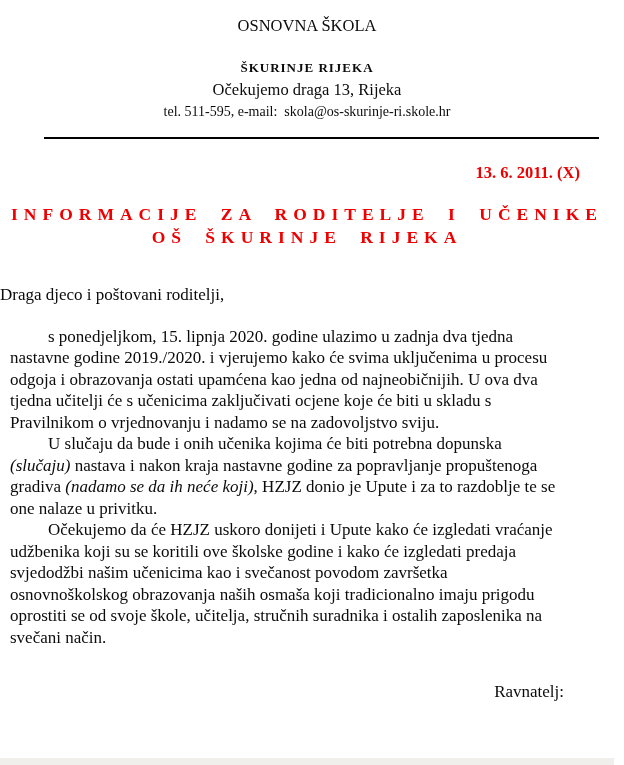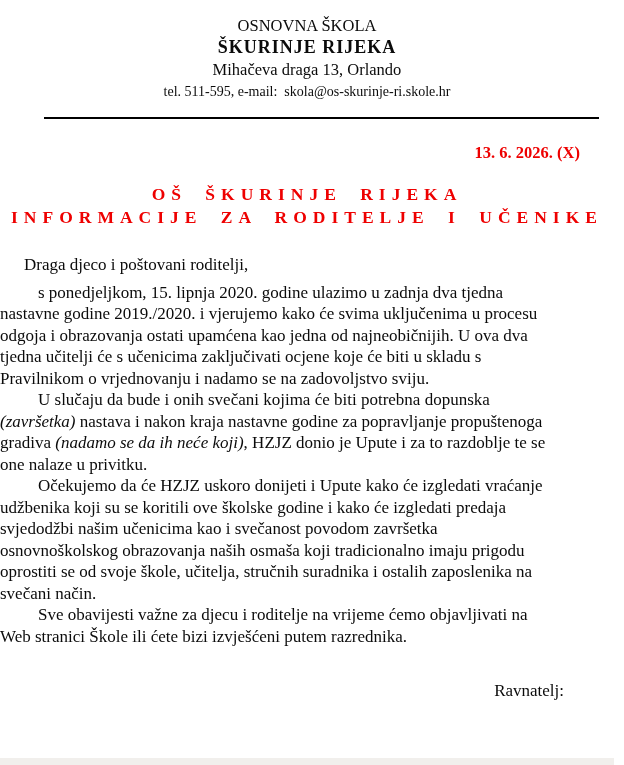--- a/index.html
+++ b/index.html
@@ -14,21 +14,21 @@
     background: var(--page-bg, #ffffff);
     overflow: hidden;
     font-family: "Liberation Serif", "DejaVu Serif", serif;
     color: #0b0b0b;
   }
   .letterhead {
     padding-top: 15px;
     text-align: center;
   }
   .lh-line1 { font-size: 16.5px; line-height: 21px; }
-  .lh-line2 { font-size: 18px; font-weight: bold; letter-spacing: 1px; line-height: 23px; }
+  .lh-line2 { font-size: 13px; font-weight: bold; letter-spacing: 1px; line-height: 23px; margin-top: 20px; }
   .lh-line3 { font-size: 16.5px; line-height: 22px; }
   .lh-line4 { font-size: 14px; line-height: 21px; }
   .rule {
     width: 555px;
     margin: 15px 0 0 44px;
     border: none;
     border-top: 2px solid #000000;
   }
   .date-line {
     margin-top: 23px;
@@ -43,27 +43,28 @@
     margin-top: 19px;
     text-align: center;
     color: var(--accent, #ee0000);
     font-weight: bold;
     font-size: 17.5px;
     line-height: 22.5px;
     letter-spacing: 6px;
     word-spacing: 8px;
   }
   .salutation {
-    margin-top: 26px;
-    padding-left: 24px;
+    margin-top: 36px;
+    padding-left: 0;
     font-size: 17px;
     line-height: 21.5px;
   }
   .letter-body {
-    margin-top: 6px;
+    margin-top: 20px;
+    padding-left: 10px;
   }
   .para {
     margin: 0;
     font-size: 17px;
     line-height: 21.5px;
     white-space: pre;
     text-indent: 38px;
   }
   .para em { font-style: italic; }
   .signature-block {
@@ -83,53 +84,51 @@
   }
 </style>
 </head>
 <body>
 
 <div class="page">
 
   <div class="letterhead">
     <div class="lh-line1">OSNOVNA ŠKOLA</div>
     <div class="lh-line2">ŠKURINJE RIJEKA</div>
-    <div class="lh-line3">Mihačeva draga 13, Orlando</div>
+    <div class="lh-line3">Očekujemo draga 13, Rijeka</div>
     <div class="lh-line4">tel. 511-595, e-mail:&nbsp; skola@os-skurinje-ri.skole.hr</div>
   </div>
 
   <hr class="rule">
 
-  <div class="date-line">13. 6. 2026. (X)</div>
+  <div class="date-line">13. 6. 2011. (X)</div>
 
   <div class="doc-title">
+    <div>INFORMACIJE ZA RODITELJE I UČENIKE</div>
     <div>OŠ ŠKURINJE RIJEKA</div>
-    <div>INFORMACIJE ZA RODITELJE I UČENIKE</div>
   </div>
 
   <div class="salutation">Draga djeco i poštovani roditelji,</div>
 
   <div class="letter-body">
       <p class="para"><span>s ponedjeljkom, 15. lipnja 2020. godine ulazimo u zadnja dva tjedna
 nastavne godine 2019./2020. i vjerujemo kako će svima uključenima u procesu
 odgoja i obrazovanja ostati upamćena kao jedna od najneobičnijih. U ova dva
 tjedna učitelji će s učenicima zaključivati ocjene koje će biti u skladu s
 Pravilnikom o vrjednovanju i nadamo se na zadovoljstvo sviju.</span></p>
-      <p class="para"><span>U slučaju da bude i onih svečani kojima će biti potrebna dopunska
-</span><em>(završetka)</em><span> nastava i nakon kraja nastavne godine za popravljanje propuštenoga
+      <p class="para"><span>U slučaju da bude i onih učenika kojima će biti potrebna dopunska
+</span><em>(slučaju)</em><span> nastava i nakon kraja nastavne godine za popravljanje propuštenoga
 gradiva </span><em>(nadamo se da ih neće koji)</em><span>, HZJZ donio je Upute i za to razdoblje te se
 one nalaze u privitku.</span></p>
       <p class="para"><span>Očekujemo da će HZJZ uskoro donijeti i Upute kako će izgledati vraćanje
 udžbenika koji su se koritili ove školske godine i kako će izgledati predaja
 svjedodžbi našim učenicima kao i svečanost povodom završetka
 osnovnoškolskog obrazovanja naših osmaša koji tradicionalno imaju prigodu
 oprostiti se od svoje škole, učitelja, stručnih suradnika i ostalih zaposlenika na
 svečani način.</span></p>
-      <p class="para"><span>Sve obavijesti važne za djecu i roditelje na vrijeme ćemo objavljivati na
-Web stranici Škole ili ćete bizi izvješćeni putem razrednika.</span></p>
     </div>
 
   <div class="signature-block">
     <div>Ravnatelj:</div>
   </div>
 
   <div class="page-edge"></div>
 
 </div>
 

